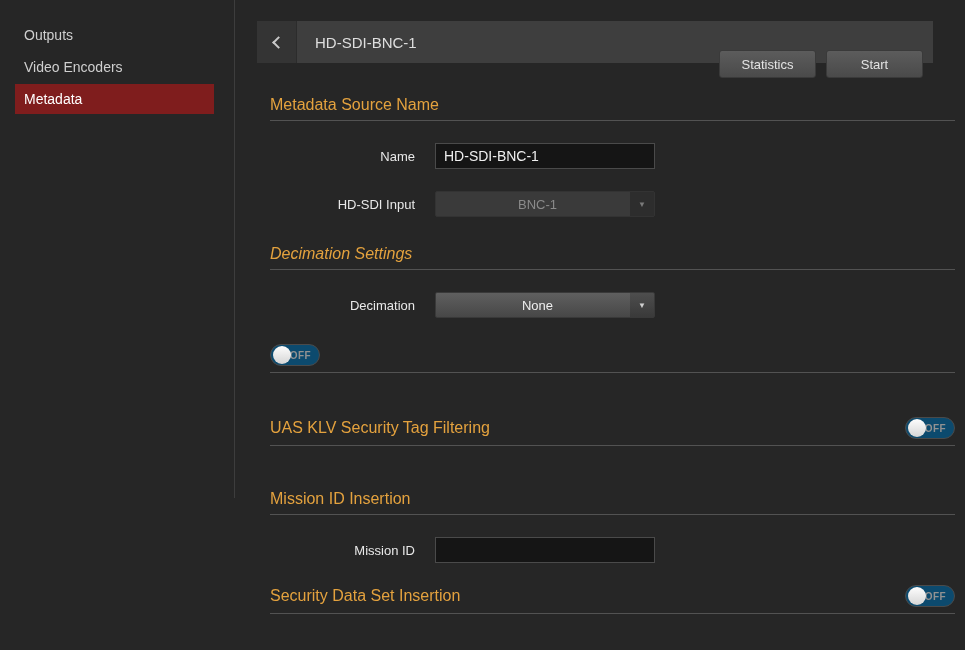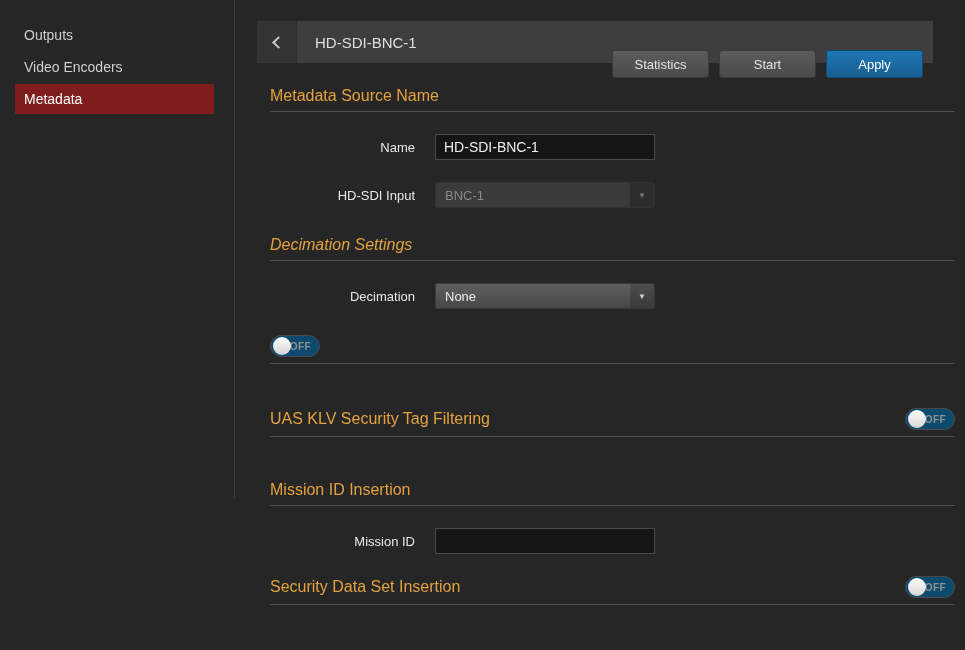--- a/index.html
+++ b/index.html
@@ -89,21 +89,21 @@
   .section-head {
     display: flex; align-items: center; justify-content: space-between;
     padding-bottom: 6px;
     border-bottom: 1px solid #525252;
   }
   .section-title {
     font-size: 16px;
     font-weight: 400;
     color: #e4a23e;
   }
-  .mt-first  { margin-top: 24px; }
+  .mt-first  { margin-top: 33px; }
   .mt-normal { margin-top: 28px; font-style: italic; }
   .mt-toggle { margin-top: 26px; }
   .mt-wide   { margin-top: 44px; }
   .mt-last   { margin-top: 22px; }
 
   .form-row {
     display: flex; align-items: center;
     margin-top: 22px;
   }
   .field-label {
@@ -127,20 +127,21 @@
   }
 
   .dropdown {
     width: 220px; height: 26px;
     background: linear-gradient(#5f5f5f, #474747);
     border: 1px solid #393939;
     border-radius: 2px;
     display: flex; align-items: center;
     cursor: pointer;
     overflow: hidden;
+    text-align: center;
   }
   .dropdown-value {
     flex: 1;
     font-size: 13px;
     color: #efefef;
     padding-left: 9px;
   }
   .dropdown-arrow {
     width: 24px; height: 100%;
     display: flex; align-items: center; justify-content: center;
@@ -194,21 +195,20 @@
 
   <main class="main">
 
     <div class="panel-header">
       <div class="back-btn">
         <span class="chevron-left"></span>
       </div>
       <div class="panel-title">HD-SDI-BNC-1</div>
       <button class="btn">Statistics</button>
       <button class="btn">Start</button>
-      <button class="btn primary">Apply</button>
     </div>
 
     <div class="content">
 
       <div class="section-head mt-first">
         <h2 class="section-title">Metadata Source Name</h2>
       </div>
 
       <div class="form-row">
         <label class="field-label">Name</label>

